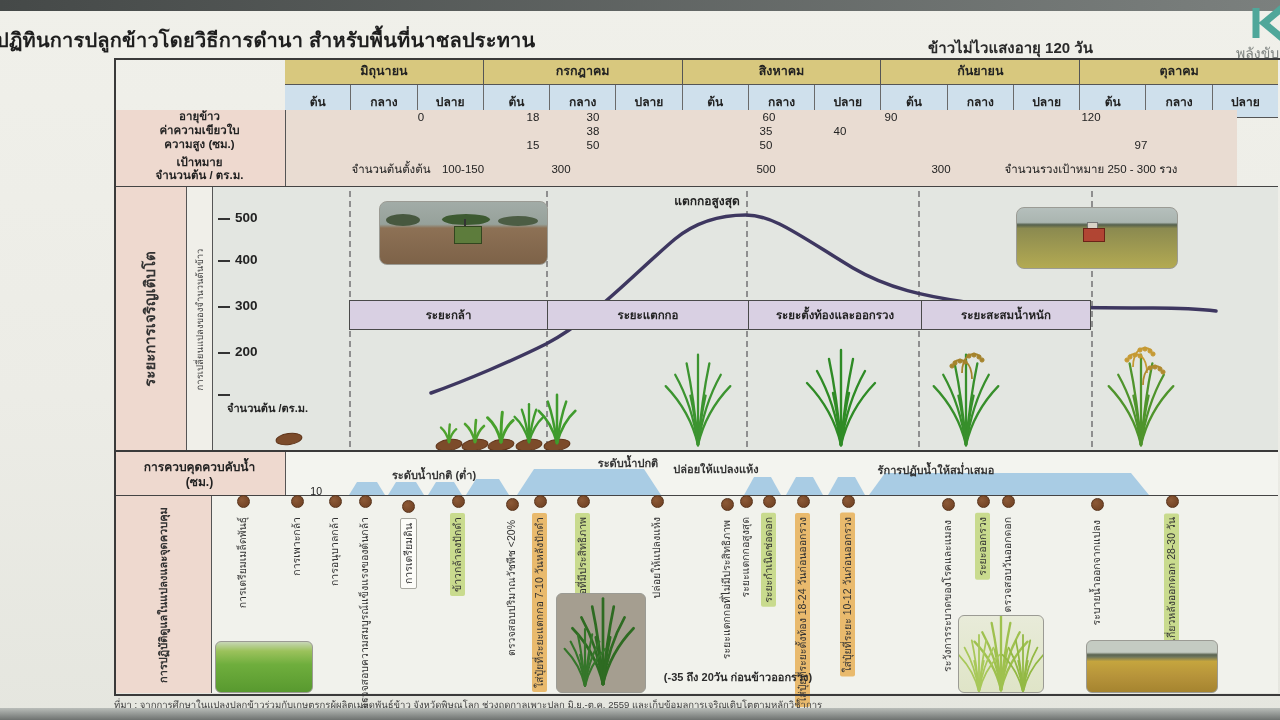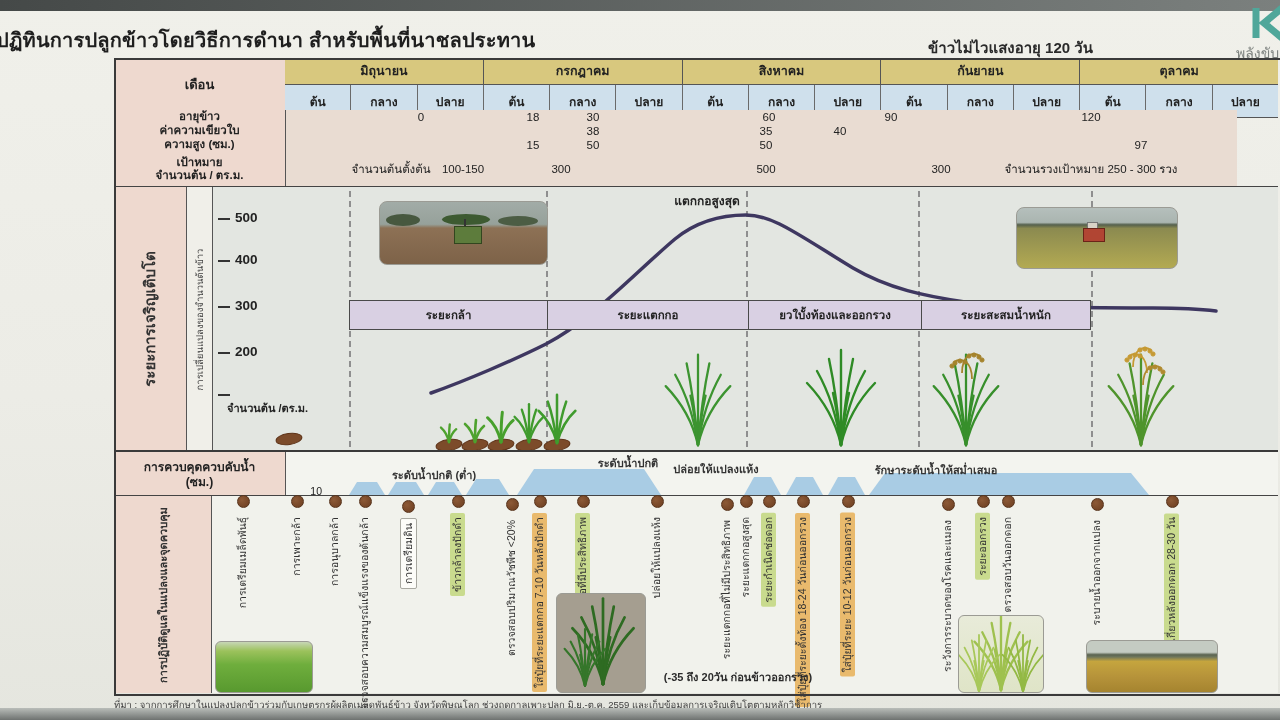--- a/index.html
+++ b/index.html
@@ -112,21 +112,20 @@
 <div id="poster">
   <div class="abs topstrip"></div>
 
   <div class="abs title">ปฏิทินการปลูกข้าวโดยวิธีการดำนา สำหรับพื้นที่นาชลประทาน</div>
   <div class="abs variety">ข้าวไม่ไวแสงอายุ 120 วัน</div>
   <svg class="abs" style="left:1252px;top:5px" width="34" height="36">
     <path d="M4 3 V33 M30 3 L12 18 L30 33" stroke="#4fa79a" stroke-width="7" fill="none"></path>
   </svg>
   <div class="abs logotxt">พลังขับเ</div>
 
-  <div class="abs cell pink hdrlbl">เดือน</div>
   <div class="abs months">
     <div class="cell">มิถุนายน</div>
     <div class="cell">กรกฎาคม</div>
     <div class="cell">สิงหาคม</div>
     <div class="cell">กันยายน</div>
     <div class="cell">ตุลาคม</div>
   </div>
   <div class="abs periods">
     <div class="cell">ต้น</div>
     <div class="cell">กลาง</div>
@@ -216,21 +215,21 @@
       <svg style="position:absolute;inset:0;z-index:4" width="1066" height="264">
         <path d="M218 206 C252 194 301 173 333 157 C378 134 425 83 462 52 C484 34 508 28 533 28
                  C560 28 584 47 640 81 C676 102 712 109 752 115 C804 122 872 120 940 121
                  C966 121 987 122 1003 124" stroke="#3e3760" stroke-width="3.5" fill="none" stroke-linecap="round"></path>
       </svg>
       <div class="peak">แตกกอสูงสุด</div>
 
       <div class="stagebar">
         <div class="cell" style="width:197px">ระยะกล้า</div>
         <div class="cell" style="width:200px">ระยะแตกกอ</div>
-        <div class="cell" style="width:172px">ยวใบั้งท้องและออกรวง</div>
+        <div class="cell" style="width:172px">ระยะตั้งท้องและออกรวง</div>
         <div class="cell" style="flex:1">ระยะสะสมน้ำหนัก</div>
       </div>
 
       <div class="photo" style="left:166px;top:14px;width:167px;height:62px;background:linear-gradient(180deg,#a2aca7 0%,#96a19a 36%,#8d7155 42%,#7d6248 100%)">
         <div style="position:absolute;left:6px;top:12px;width:34px;height:12px;border-radius:50%;background:#47583f"></div>
         <div style="position:absolute;left:118px;top:14px;width:40px;height:10px;border-radius:50%;background:#4c5d44"></div>
         <div class="machine-canopy"></div>
         <div class="machine-stick"></div>
         <div class="machine-body"></div>
       </div>
@@ -328,21 +327,21 @@
           <polygon points="231,43 248,17 358,17 375,43"></polygon>
           <polygon points="458,43 468,25 485,25 495,43"></polygon>
           <polygon points="500,43 510,25 527,25 537,43"></polygon>
           <polygon points="542,43 552,25 569,25 579,43"></polygon>
           <polygon points="583,43 599,21 845,21 863,43"></polygon>
         </g>
       </svg>
       <div class="wtxt" style="left:53px;top:14px">ระดับน้ำปกติ (ต่ำ)</div>
       <div class="wtxt" style="left:247px;top:2px">ระดับน้ำปกติ</div>
       <div class="wtxt" style="left:335px;top:8px">ปล่อยให้แปลงแห้ง</div>
-      <div class="wtxt" style="left:555px;top:9px">รักษาระดับน้ำให้สม่ำเสมอ</div>
+      <div class="wtxt" style="left:555px;top:9px">รัการปฏับน้ำให้สม่ำเสมอ</div>
     </div>
   </div>
 
   <div class="abs bottom">
     <div class="blbl pink vlabel">
       <span>การปฏิบัติดูแลในแปลงและจุดควบคุม</span>
       </div>
     <div class="bcontent">
       <div class="tli" style="left:31px;top:5px">
           <span class="dot"></span>

